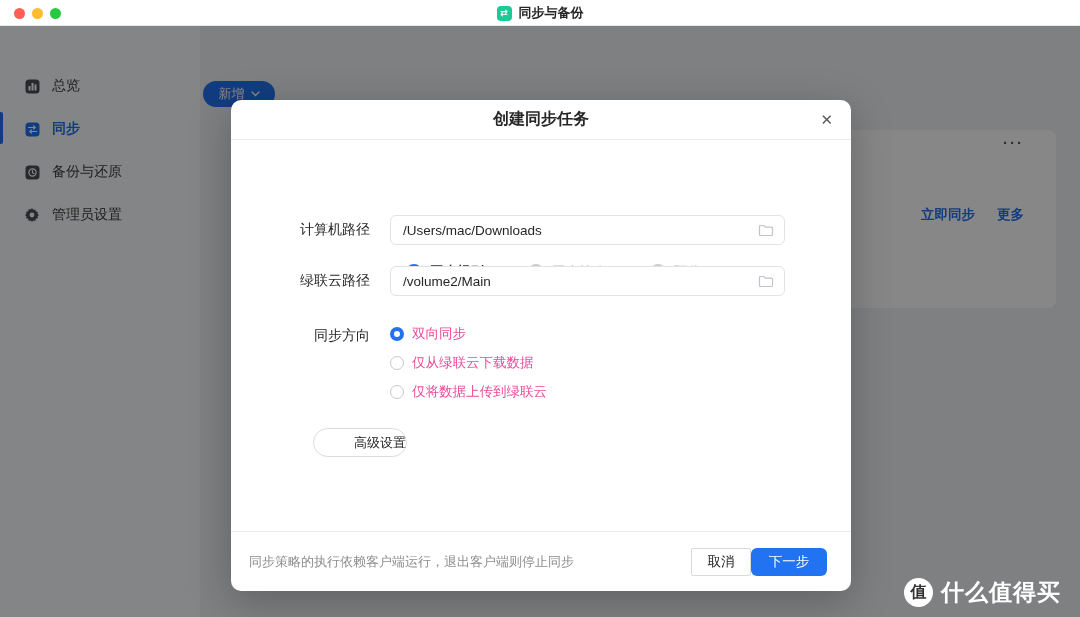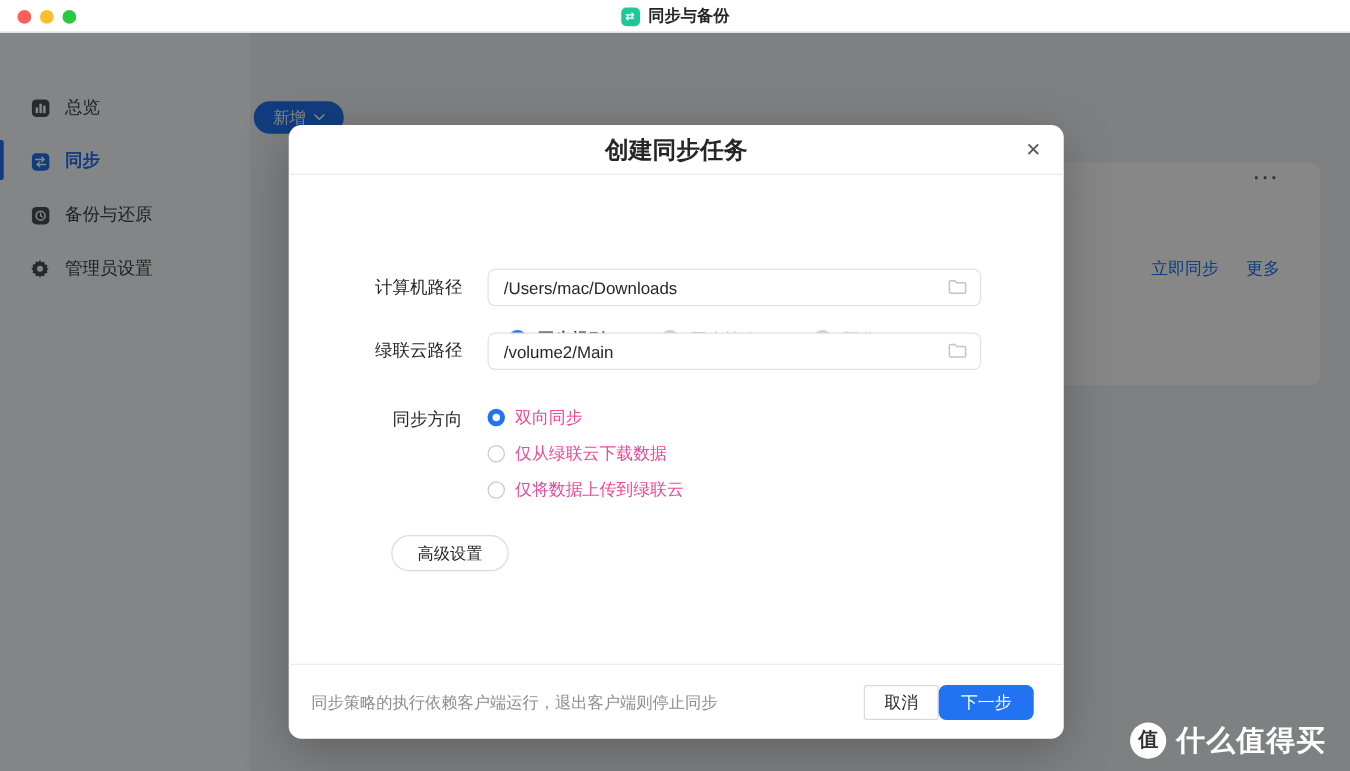--- a/index.html
+++ b/index.html
@@ -23,29 +23,29 @@
   .side-item.active { color:#2173f2; font-weight:bold; }
   .active-bar { position:absolute; left:0; top:86px; width:3px; height:32px; background:#2173f2; border-radius:0 2px 2px 0; }
   .side-chevron { position:absolute; left:211px; top:139px; z-index:1; }
 
   
   .main { position:absolute; left:200px; top:26px; width:880px; height:591px; background:#f0f2f5; z-index:1; }
   .add-btn { position:absolute; left:3px; top:21px; width:72px; height:26px; border-radius:13px; background:#2173f2; color:#fff; font-size:13px; border:none; display:flex; align-items:center; justify-content:center; gap:6px; cursor:pointer;margin-top:34px; }
   .bg-card { position:absolute; left:48px; top:104px; width:808px; height:178px; background:#ffffff; border-radius:8px; }
   .overflow-dots { position:absolute; right:32px; top:4px; font-size:15px; font-weight:bold; color:#595959; letter-spacing:2px; cursor:pointer; }
   .card-links { position:absolute; right:32px; top:76px; display:flex; gap:22px; }
-  .card-link { font-size:13.5px; color:#2173f2; font-weight:normal; cursor:pointer; }
+  .card-link { font-size:13.5px; color:#2173f2; font-weight:bold; cursor:pointer; }
 
   
   .overlay { position:absolute; left:0; top:26px; width:1080px; height:591px; background:rgba(0,0,0,0.47); z-index:5; }
 
   
   .modal { position:absolute; left:231px; top:100px; width:620px; height:491px; background:#ffffff; border-radius:10px; box-shadow:0 10px 40px rgba(0,0,0,0.25); z-index:10; }
   .modal-header { position:relative; height:40px; border-bottom:1px solid #ebebeb; display:flex; align-items:center; justify-content:center; }
-  .modal-title { font-size:19px; font-weight:bold; color:#262626; }
+  .modal-title { font-size:16px; font-weight:bold; color:#262626; }
   .modal-close { position:absolute; right:18px; top:0; height:40px; display:flex; align-items:center; font-size:15px; color:#595959; cursor:pointer; }
 
   .steps { position:absolute; left:175px; top:163px; display:flex; align-items:center; }
   .step { display:flex; align-items:center; gap:8px; }
   .step-circle { width:16px; height:16px; border-radius:50%; color:#fff; font-size:10.5px; display:flex; align-items:center; justify-content:center; }
   .step.on .step-circle { background:#2173f2; }
   .step.off .step-circle { background:#cdcdcd; }
   .step-label { font-size:13.5px; }
   .step.on .step-label { color:#262626; font-weight:bold; }
   .step.off .step-label { color:#bfbfbf; }
@@ -59,21 +59,21 @@
   .folder-ic { position:absolute; right:11px; top:8px; }
 
   .radio-block { position:absolute; left:159px; top:227px; display:flex; flex-direction:column; gap:15px; }
   .radio-row { display:flex; align-items:center; gap:8px; height:14px; cursor:pointer; }
   .radio { width:14px; height:14px; border-radius:50%; background:#fff; }
   .radio.sel { border:4px solid #2173f2; }
   .radio.unsel { border:1px solid #c9c9c9; }
   .radio-label { font-size:13.5px; color:#ec4899; }
   .dir-label { position:absolute; left:0; top:227px; width:139px; text-align:right; font-size:14px; color:#262626; }
 
-  .advanced-btn { position:absolute; left:82px; top:328px; width:94px; height:29px; background:#fff; border:1px solid #dcdcdc; border-radius:15px; font-size:13px; color:#262626; cursor:pointer; font-family:inherit; }
+  .advanced-btn { position:absolute; left:82px; top:328px; width:94px; height:29px; background:#fff; border:1px solid #dcdcdc; border-radius:15px; font-size:13px; color:#262626; cursor:pointer; font-family:inherit;text-align:right; }
 
   .modal-footer { position:absolute; left:0; bottom:0; width:620px; height:60px; border-top:1px solid #ebebeb; display:flex; align-items:center; padding:0 24px 0 18px;justify-content:center; }
   .footer-tip { flex:1; font-size:13px; color:#8c8c8c; }
   .btn-cancel { width:60px; height:28px; background:#fff; border:1px solid #d9d9d9; border-radius:2px; font-size:13.5px; color:#262626; cursor:pointer; font-family:inherit; }
   .btn-next { width:76px; height:28px; background:#2173f2; border:none; border-radius:6px; font-size:13.5px; color:#fff; cursor:pointer; font-family:inherit; }
 
   
   .watermark { position:absolute; left:904px; top:577px; z-index:20; display:flex; align-items:center; gap:8px; }
   .wm-badge { width:29px; height:29px; border-radius:50%; background:#fff; color:#333; font-size:16px; font-weight:bold; display:flex; align-items:center; justify-content:center; }
   .wm-text { font-size:23px; font-weight:bold; color:#fff; letter-spacing:1px; }

